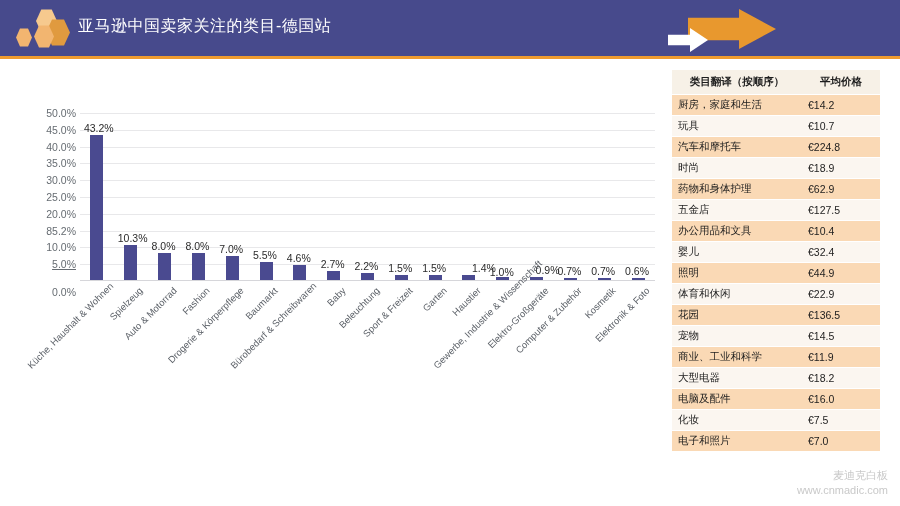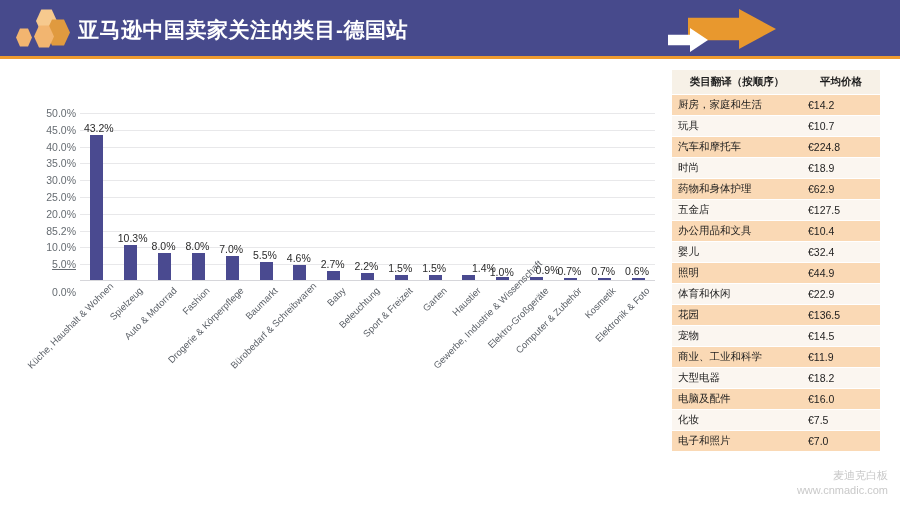--- a/index.html
+++ b/index.html
@@ -22,21 +22,21 @@
   }
   .logo { position: absolute; left: 14px; top: 7px; width: 56px; height: 44px; }
   .hexa { position: absolute; background: #f0b366;
     clip-path: polygon(25% 2%, 75% 2%, 100% 50%, 75% 98%, 25% 98%, 0% 50%); }
   .hex-a { left: 22px; top: 2px;  width: 21px; height: 24px; background:#f6c98e; }
   .hex-b { left: 32px; top: 12px; width: 24px; height: 27px; background:#e09a3f; }
   .hex-c { left: 20px; top: 18px; width: 20px; height: 23px; background:#f2b570; }
   .hex-d { left: 2px;  top: 21px; width: 16px; height: 19px; background:#f2b570; }
   .header-title {
     position: absolute; left: 78px; top: 16px;
-    font-size: 21px; font-weight: bold; color: #ffffff; letter-spacing: .5px;
+    font-size: 16px; font-weight: normal; color: #ffffff; letter-spacing: .5px;
   }
   
   .arrow-group { position: absolute; left: 660px; top: 0; width: 240px; height: 59px; }
   .arrow-orange {
     position: absolute; left: 28px; top: 9px; width: 88px; height: 40px;
     background: #e8982e;
     clip-path: polygon(0% 22%, 58% 22%, 58% 0%, 100% 50%, 58% 100%, 58% 78%, 0% 78%);
   }
   .arrow-white {
     position: absolute; left: 8px; top: 28px; width: 40px; height: 24px;

